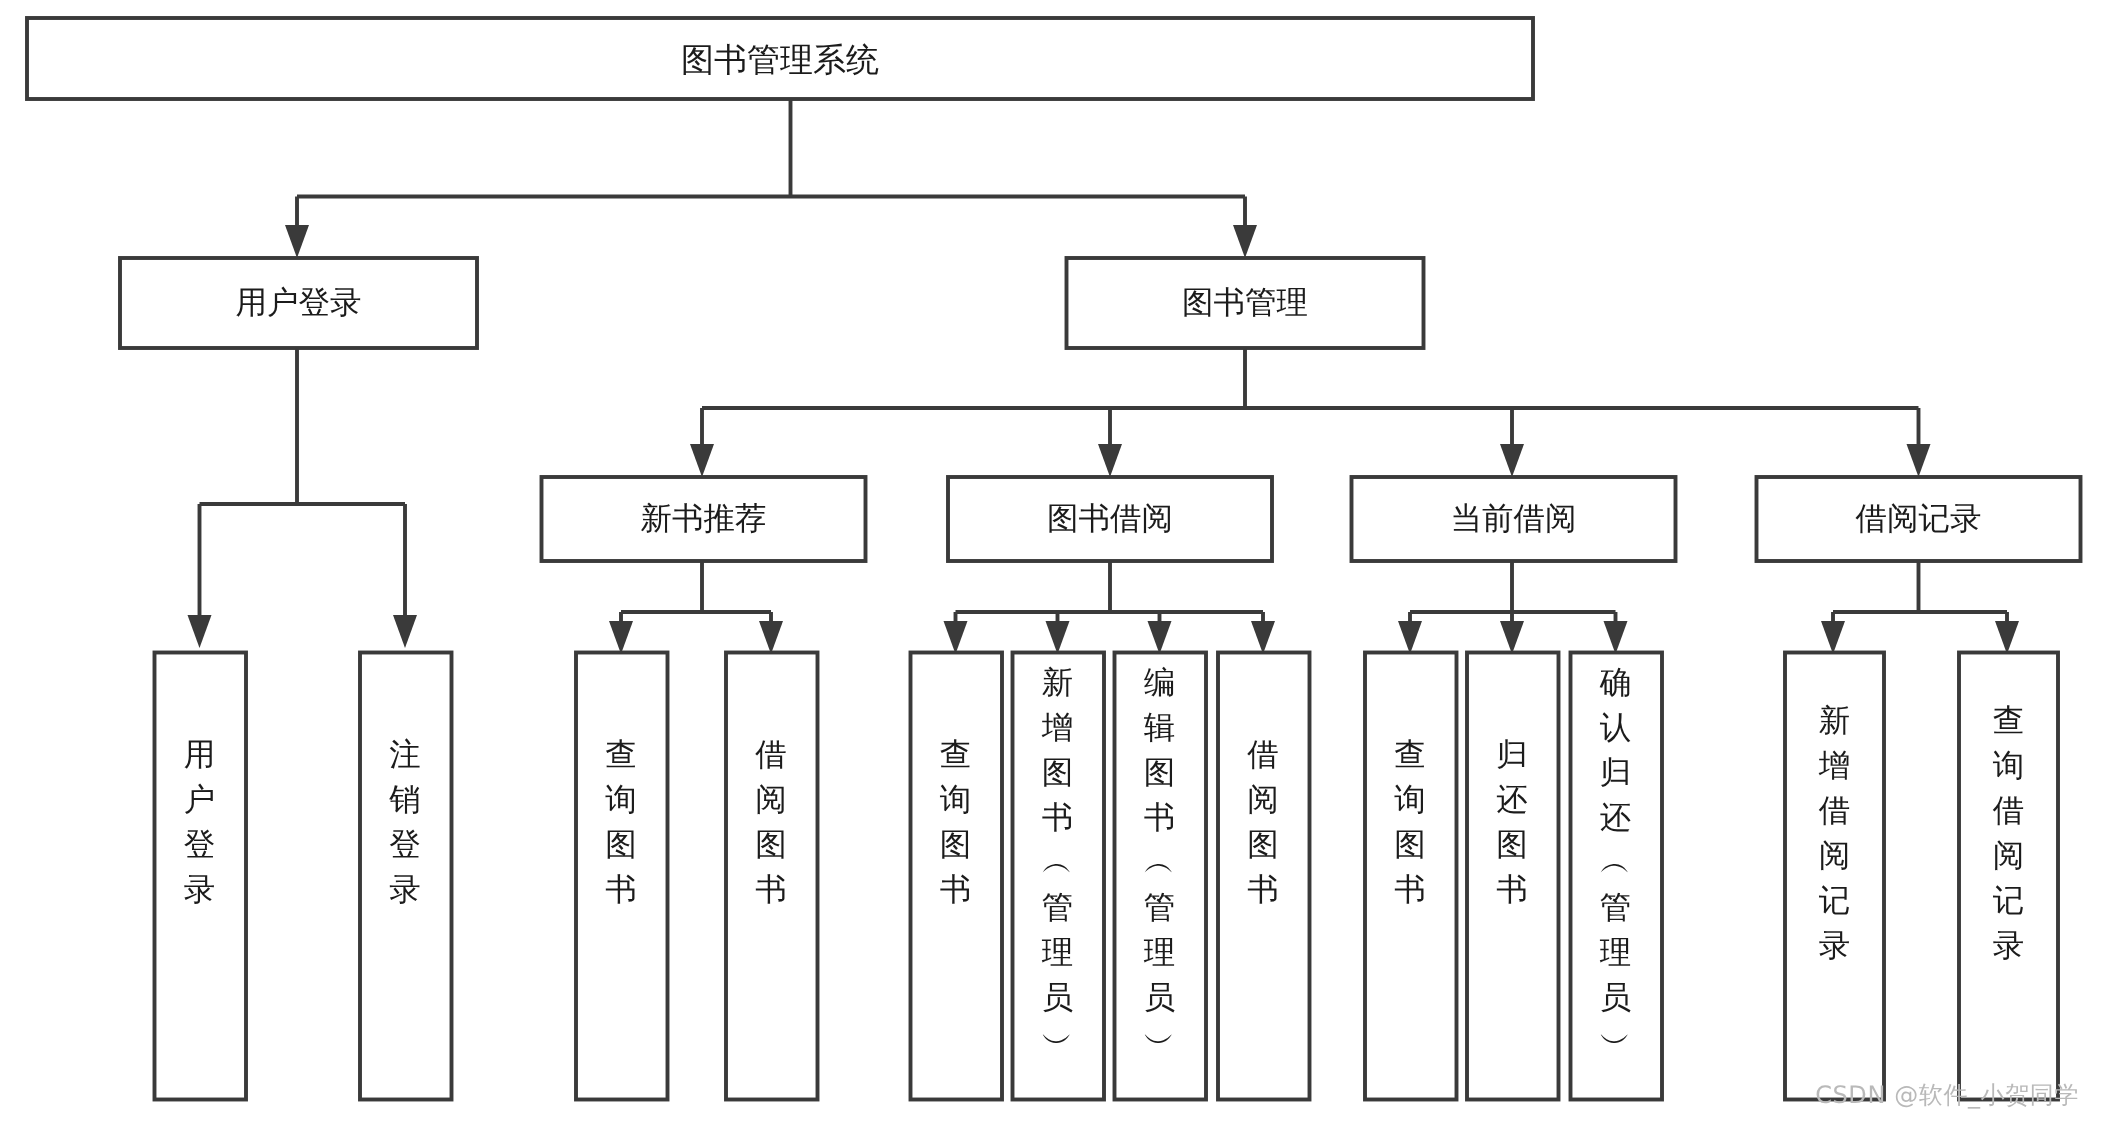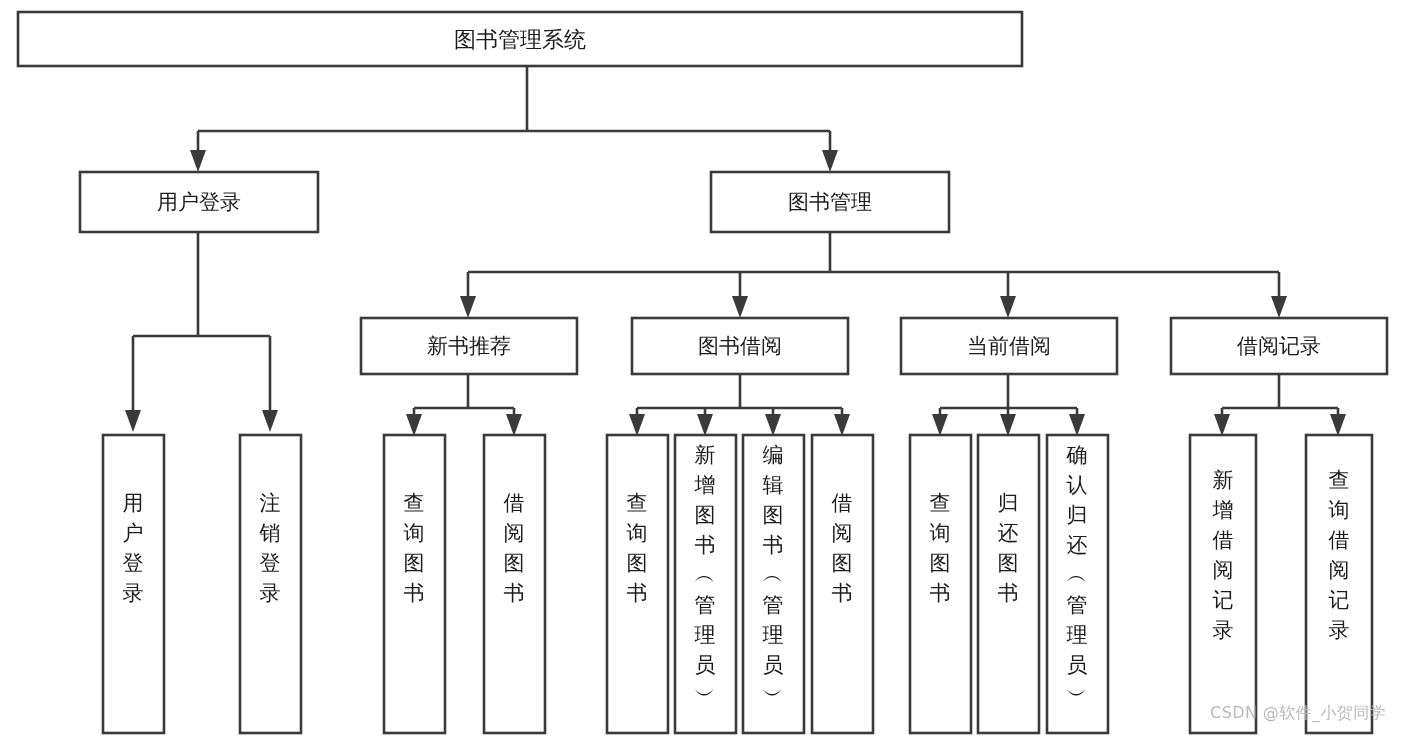--- a/index.html
+++ b/index.html
@@ -60,21 +60,21 @@
     font-size: 21px;
     fill: #1b1b1b;
     text-anchor: middle;
   }
   .root-label {
     font-size: 22px;
   }
   .watermark {
     position: absolute;
     right: 10px;
-    bottom: 23px;
+    bottom: 6px;
     font-family: "DejaVu Sans", "Liberation Sans", sans-serif;
     font-size: 16px;
     color: #b9b9b9;
     white-space: nowrap;
     letter-spacing: 0.4px;
     user-select: none;
   }
 </style>
 </head>
 <body>

